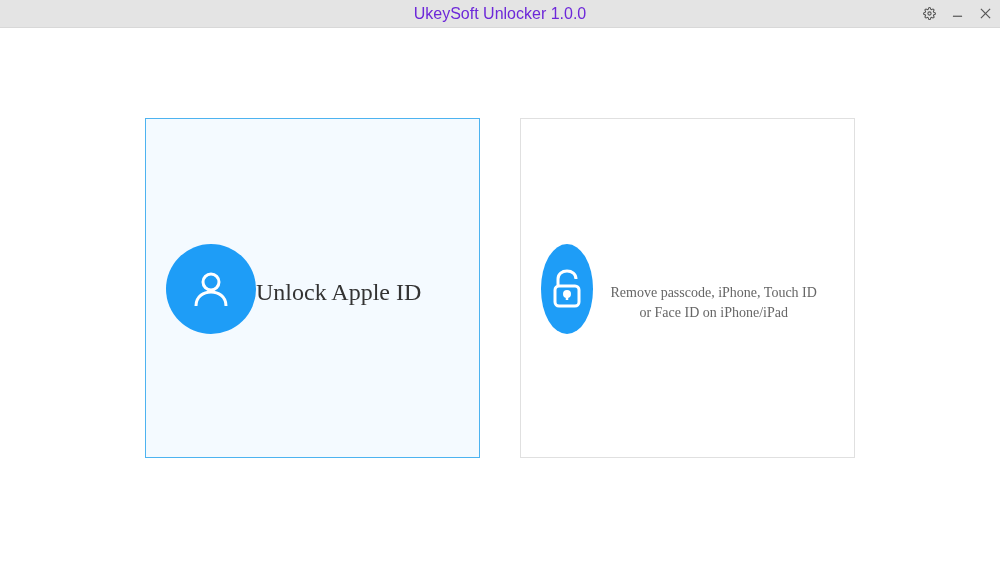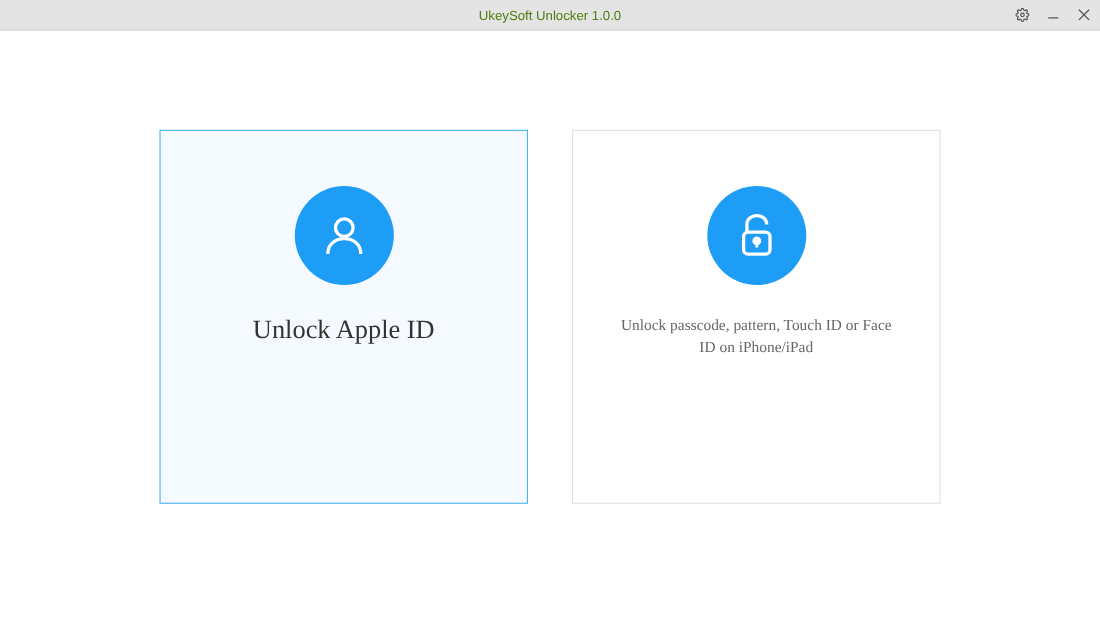--- a/index.html
+++ b/index.html
@@ -17,22 +17,22 @@
     .titlebar {
       height: 28px;
       background: #e4e4e4;
       display: flex;
       align-items: center;
       justify-content: center;
       position: relative;
       border-bottom: 1px solid #d8d8d8;
     }
     .titlebar-title {
-      font-size: 12px;
-      color: #4d7c0f;
+      font-size: 16px;
+      color: #6d28d9;
     }
     .titlebar-controls {
       position: absolute;
       right: 8px;
       display: flex;
       align-items: center;
       gap: 14px;
     }
     .titlebar-icon {
       width: 14px;
@@ -48,21 +48,21 @@
       justify-content: center;
       align-items: flex-start;
       gap: 40px;
       padding-top: 90px;
     }
     .option-card {
       width: 335px;
       height: 340px;
       border: 1px solid #e0e0e0;
       display: flex;
-      flex-direction: column;
+      flex-direction: row;
       align-items: center;
       padding: 50px 20px 20px 20px;
       cursor: pointer;
     }
     .option-card.selected {
       border: 1px solid #4db3f0;
       background: #f4faff;
     }
     .icon-circle {
       width: 90px;
@@ -130,15 +130,15 @@
 
   <div class="option-card">
     <div class="icon-circle">
       <svg width="50" height="50" viewBox="0 0 50 50" fill="none" stroke="#ffffff" stroke-width="3">
         <path d="M16 22 L16 15 C16 10, 20 7, 25 7 C30 7, 34 10, 34 15"></path>
         <rect x="13" y="22" width="24" height="20" rx="4" fill="none"></rect>
         <circle cx="25" cy="30" r="2.5" fill="#ffffff"></circle>
         <line x1="25" y1="32" x2="25" y2="36" stroke-width="2.5"></line>
       </svg>
     </div>
-    <div class="card-description">Unlock passcode, pattern, Touch ID or Face ID on iPhone/iPad</div>
+    <div class="card-description">Remove passcode, iPhone, Touch ID or Face ID on iPhone/iPad</div>
   </div>
 </div>
 
 </body></html>

